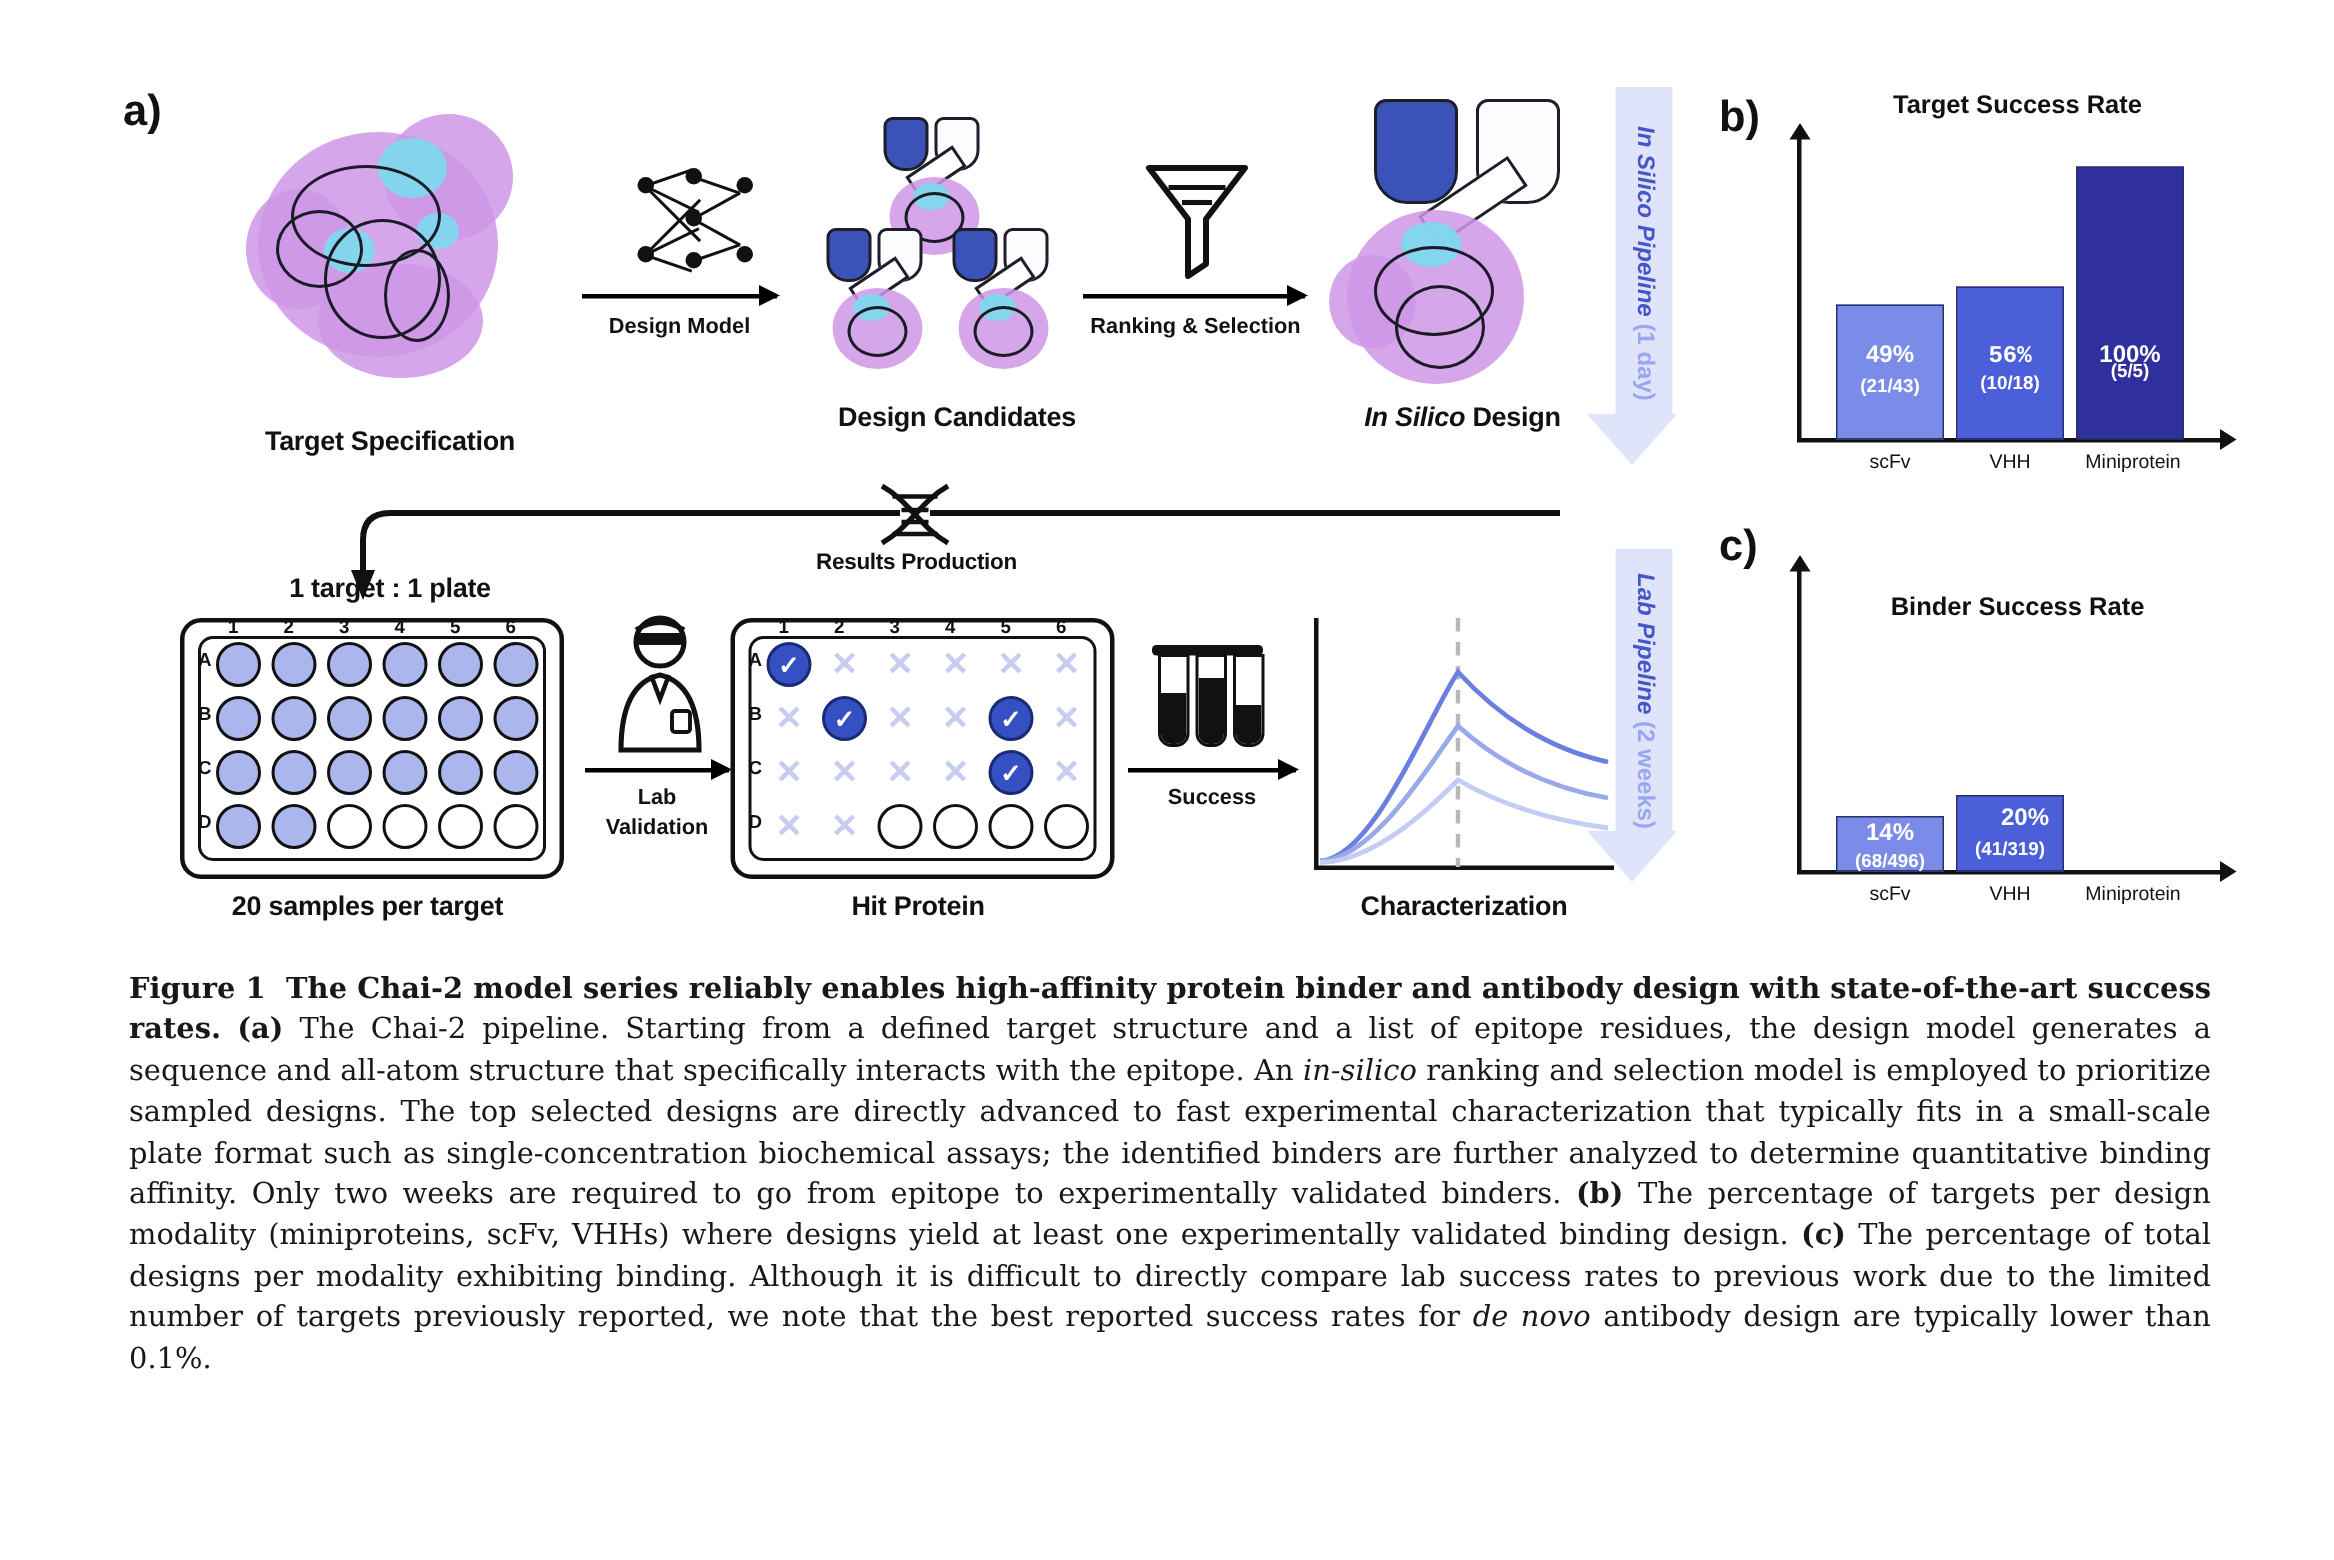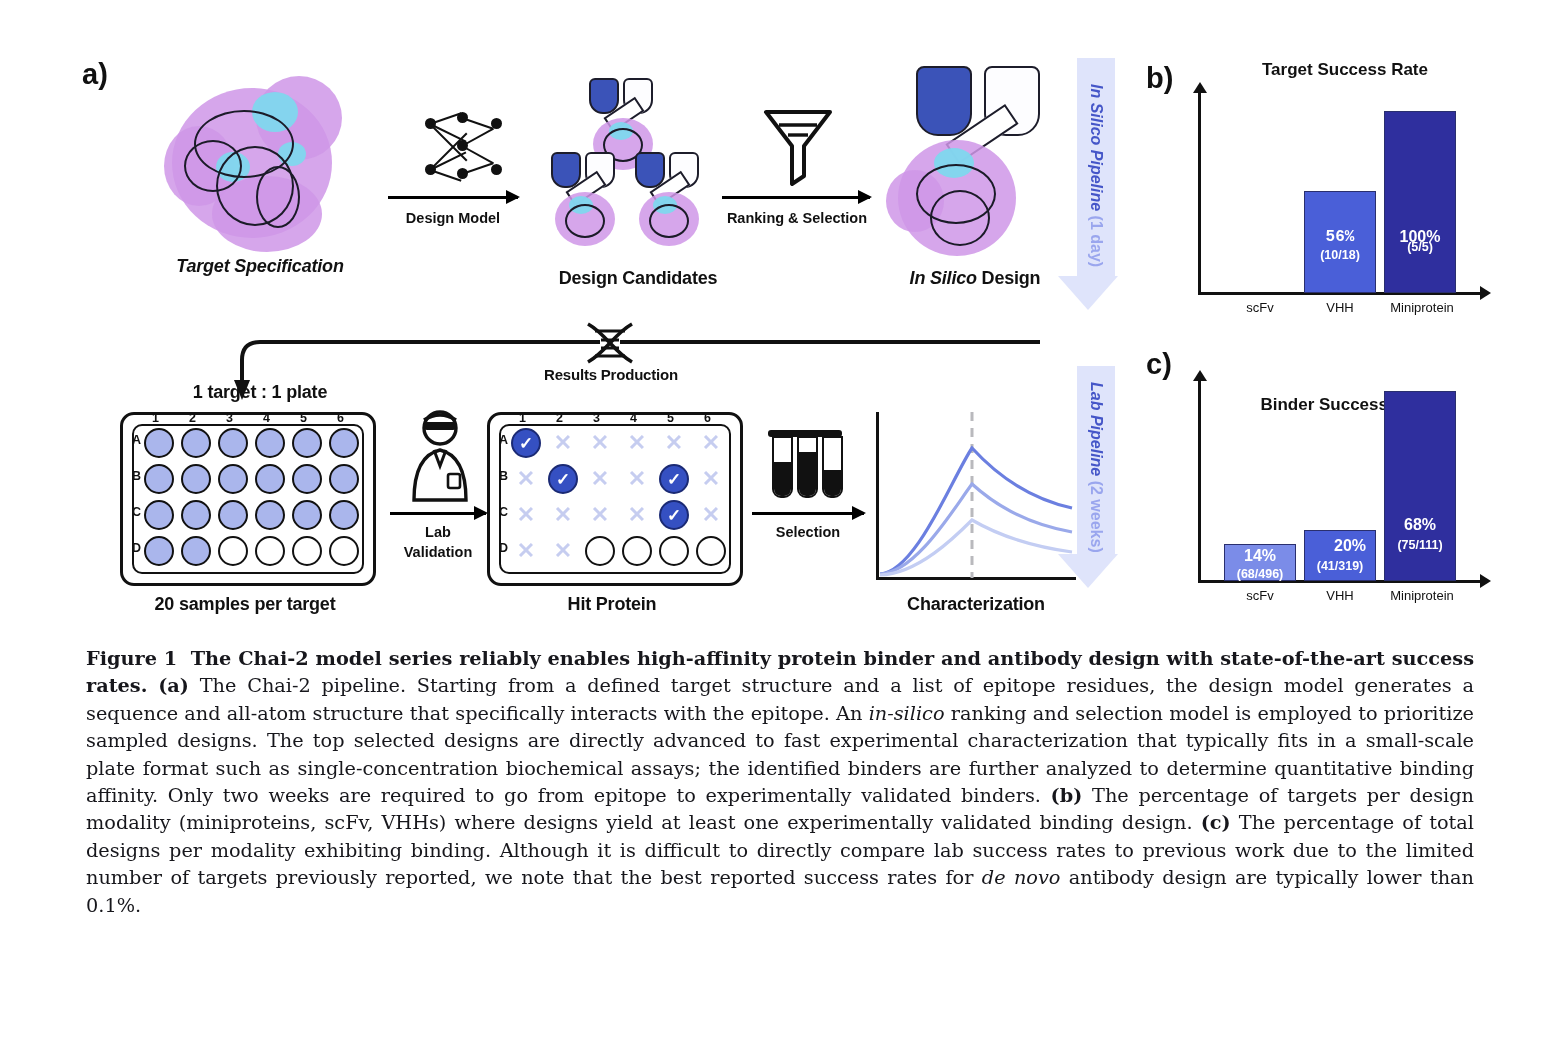--- a/index.html
+++ b/index.html
@@ -248,21 +248,21 @@
     <div class="blob" style="left:96px; top:6px; width:86px; height:84px;"></div>
     <div class="blob" style="left:52px; top:106px; width:110px; height:76px;"></div>
     <div class="blob epitope" style="left:92px; top:22px; width:46px; height:40px;"></div>
     <div class="blob epitope" style="left:56px; top:82px; width:34px; height:30px;"></div>
     <div class="blob epitope" style="left:118px; top:72px; width:28px; height:24px;"></div>
     <div class="chainline" style="left:34px; top:40px; width:96px; height:64px; border-color:#1b1b28;"></div>
     <div class="chainline" style="left:56px; top:76px; width:74px; height:76px;"></div>
     <div class="chainline" style="left:24px; top:70px; width:54px; height:48px;"></div>
     <div class="chainline" style="left:96px; top:96px; width:40px; height:58px;"></div>
   </div>
-  <div class="caption-label" style="left:150px; top:256px; width:220px;font-style:italic;">Target Specification</div>
+  <div class="caption-label" style="left:150px; top:284px; width:220px;">Target Specification</div>
 
   <div style="position:absolute; left:425px; top:112px; width:80px; height:74px;">
     <div class="netnode" style="left:0px; top:6px;"></div>
     <div class="netnode" style="left:0px; top:52px;"></div>
     <div class="netnode" style="left:32px; top:0px;"></div>
     <div class="netnode" style="left:32px; top:28px;"></div>
     <div class="netnode" style="left:32px; top:56px;"></div>
     <div class="netnode" style="left:66px; top:6px;"></div>
     <div class="netnode" style="left:66px; top:52px;"></div>
     <div class="netedge" style="left:5px; top:11px; width:33px; transform:rotate(-19deg);"></div>
@@ -472,21 +472,21 @@
       </div>
     <div class="tube" style="left:31px; top:8px; height:58px;">
         <div class="fill" style="height:44px;"></div>
       </div>
     <div class="tube" style="left:56px; top:8px; height:58px;">
         <div class="fill" style="height:26px;"></div>
       </div>
     <div style="position:absolute; left:2px; top:2px; width:74px; height:7px; background:#111; border-radius:3px;"></div>
   </div>
   <div class="arrow-h" style="left:752px; top:512px; width:112px;"></div>
-  <div class="arrow-label" style="left:744px; top:524px; width:128px;">Selection</div>
+  <div class="arrow-label" style="left:744px; top:524px; width:128px;">Success</div>
 
   <div class="chplot" style="left:876px; top:412px; width:200px; height:168px;">
     <div class="axis" style="left:0; top:0; width:3px; height:168px;"></div>
     <div class="axis" style="left:0; top:165px; width:200px; height:3px;"></div>
     <svg width="200" height="168" style="position:absolute; left:0; top:0;">
       <line x1="96" y1="0" x2="96" y2="166" stroke="#b9b9bd" stroke-width="3" stroke-dasharray="9,7"></line>
       <path d="M4 162 C 40 160, 76 66, 96 36 C 118 60, 150 86, 196 96" fill="none" stroke="#6b7fe0" stroke-width="3.2"></path>
       <path d="M4 162 C 40 161, 78 96, 96 72 C 118 92, 150 112, 196 120" fill="none" stroke="#9aa9ea" stroke-width="3.2"></path>
       <path d="M4 163 C 42 162, 80 124, 96 108 C 120 122, 152 134, 196 140" fill="none" stroke="#c3cdf3" stroke-width="3.2"></path>
     </svg>
@@ -508,20 +508,24 @@
     </div>
   </div>
 
   <div class="chart" style="left:1190px; top:60px; width:310px; height:260px;">
     <div class="chart-title" style="left:0; top:0;">Target Success Rate</div>
     <div class="axis-line" style="left:8px; top:32px; width:3px; height:202px;"></div>
     <div class="axis-arrow-up" style="left:3px; top:22px;"></div>
     <div class="axis-line" style="left:8px; top:232px; width:282px; height:3px;"></div>
     <div class="axis-arrow-right" style="left:290px; top:226px;"></div>
 
+    <div class="bar" style="left:34px; top:143px; width:72px; height:90px; background:#7b8ce8;">
+      <div class="bar-val" style="left:0; top:24px;">49%</div>
+      <div class="bar-sub" style="left:0; top:46px;">(21/43)</div>
+    </div>
     <div class="bar" style="left:114px; top:131px; width:72px; height:102px; background:#4a5fd8;">
       <div class="bar-val" style="left:0; top:36px;font-family:Liberation Mono, monospace;">56%</div>
       <div class="bar-sub" style="left:0; top:56px;">(10/18)</div>
     </div>
     <div class="bar" style="left:194px; top:51px; width:72px; height:182px; background:#2f2f9e;">
       <div class="bar-val" style="left:0; top:116px;">100%</div>
       <div class="bar-sub" style="left:0; top:128px;">(5/5)</div>
     </div>
 
     <div class="tick-label" style="left:34px; top:240px; width:72px;">scFv</div>
@@ -537,24 +541,20 @@
     <div class="axis-arrow-right" style="left:290px; top:226px;"></div>
 
     <div class="bar" style="left:34px; top:196px; width:72px; height:37px; background:#7b8ce8;">
       <div class="bar-val" style="left:0; top:2px;">14%</div>
       <div class="bar-sub" style="left:0; top:22px;">(68/496)</div>
     </div>
     <div class="bar" style="left:114px; top:182px; width:72px; height:51px; background:#4a5fd8;">
       <div class="bar-val" style="left:0; top:6px;padding-left:10px;">20%</div>
       <div class="bar-sub" style="left:0; top:28px;">(41/319)</div>
     </div>
-    <div class="bar" style="left:194px; top:43px; width:72px; height:190px; background:#2f2f9e;">
-      <div class="bar-val" style="left:0; top:124px;">68%</div>
-      <div class="bar-sub" style="left:0; top:146px;">(75/111)</div>
-    </div>
 
     <div class="tick-label" style="left:34px; top:240px; width:72px;">scFv</div>
     <div class="tick-label" style="left:114px; top:240px; width:72px;">VHH</div>
     <div class="tick-label" style="left:186px; top:240px; width:92px;">Miniprotein</div>
   </div>
 
 </div>
 
 <div class="caption">
   <b><span>Figure 1</span>&nbsp;&nbsp;<span>The Chai-2 model series reliably enables high-affinity protein binder and antibody design with state-of-the-art success rates.</span></b>

